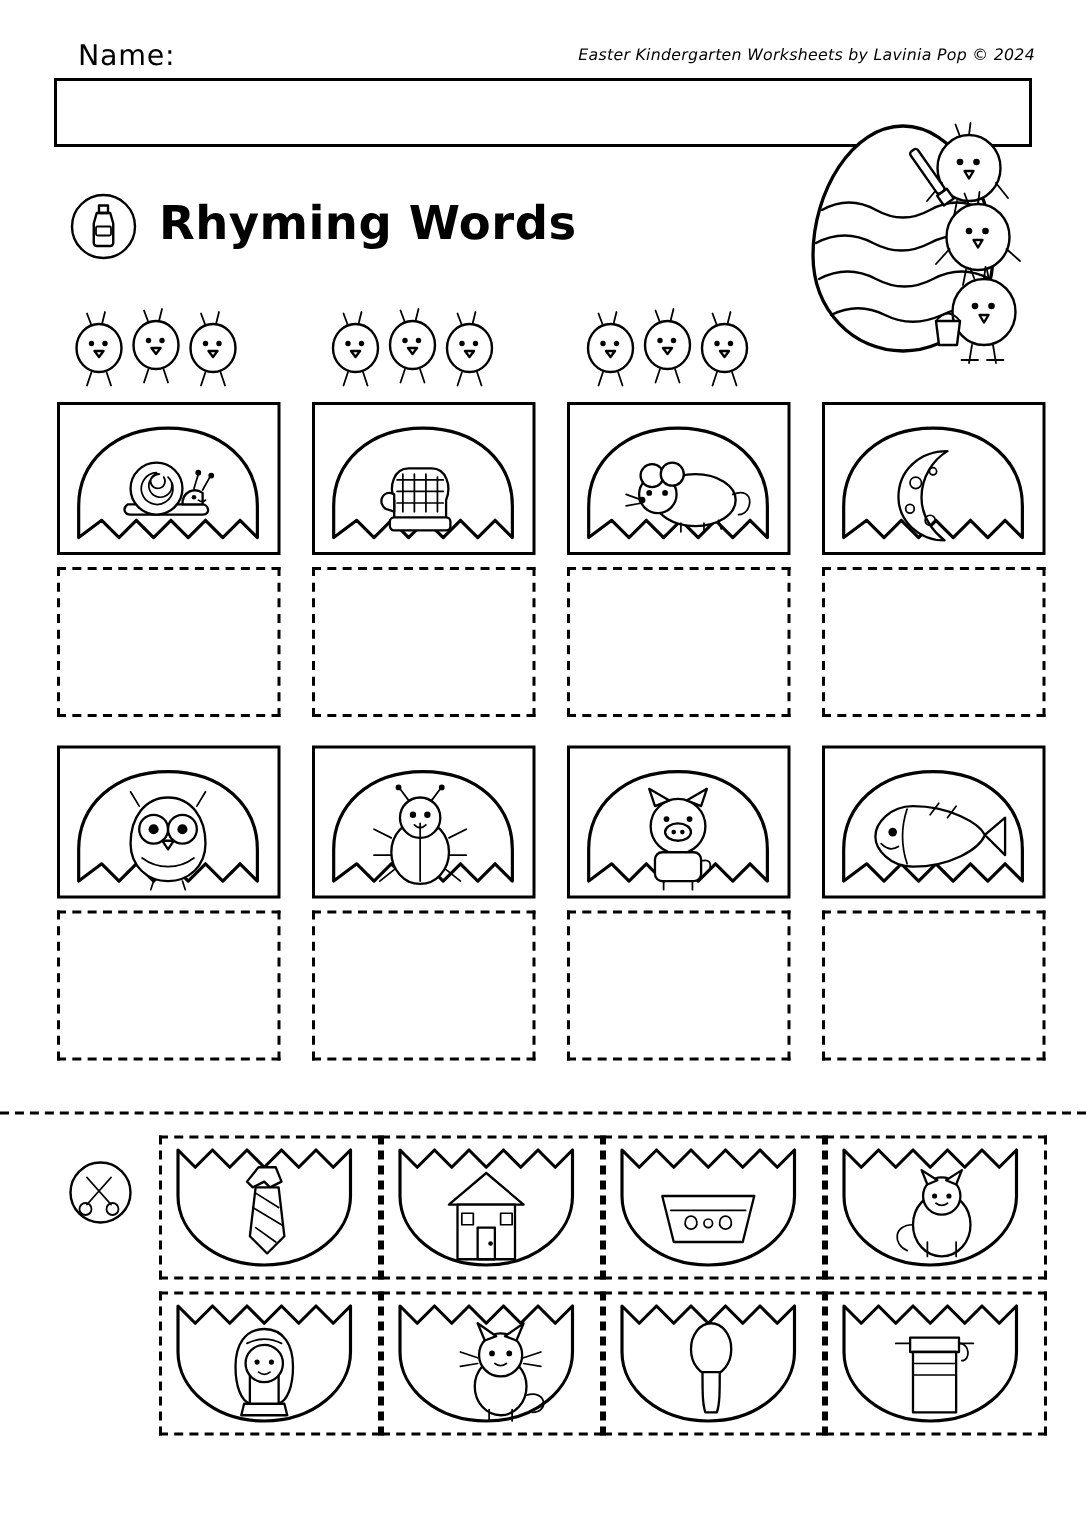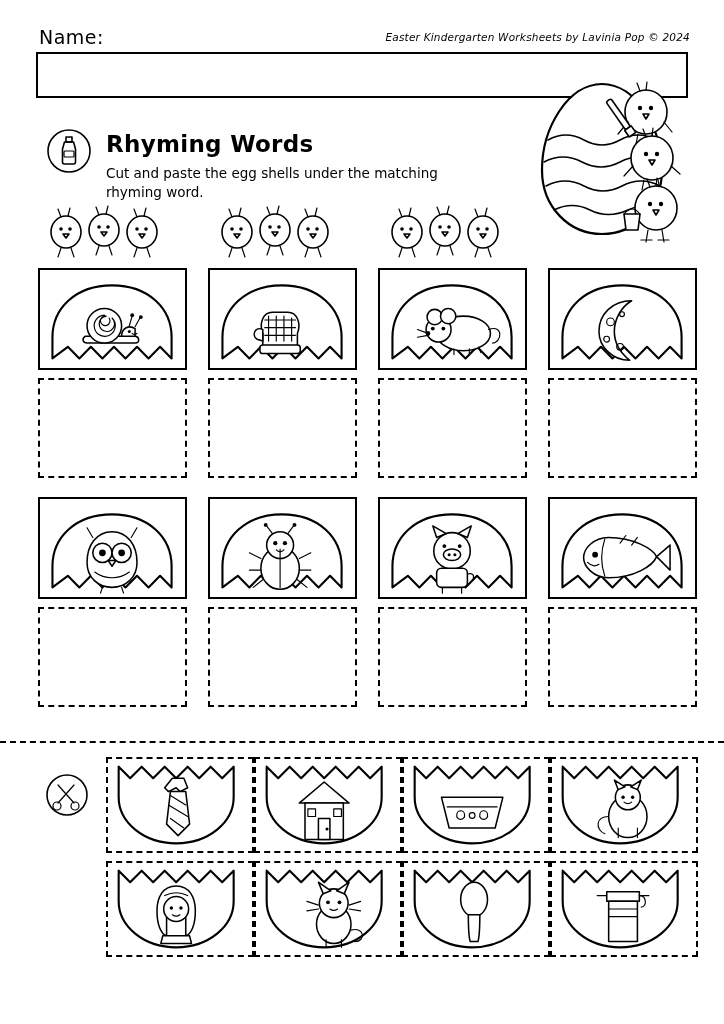--- a/index.html
+++ b/index.html
@@ -18,21 +18,21 @@
   .page {
     position: absolute;
     left: 0; top: 0;
     width: 724px;
     height: 1024px;
   }
 
   
   .name-label {
     position: absolute;
-    left: 39px;
+    left: 52px;
     top: 26px;
     font-size: 19px;
     letter-spacing: 0.5px;
     font-family: "DejaVu Sans", sans-serif;
   }
   .credit {
     position: absolute;
     right: 34px;
     top: 31px;
     font-size: 10.5px;
@@ -57,21 +57,21 @@
     position: absolute;
     left: 46px;
     top: 128px;
     width: 46px;
     height: 46px;
   }
   .title {
     position: absolute;
     left: 106px;
     top: 131px;
-    font-size: 23px;
+    font-size: 31px;
     font-weight: bold;
     letter-spacing: 0.3px;
   }
   .instructions {
     position: absolute;
     left: 106px;
     top: 164px;
     width: 380px;
     font-size: 13.5px;
     line-height: 19px;
@@ -207,21 +207,20 @@
 
   <div class="glue-icon">
     <svg viewBox="0 0 46 46" width="46" height="46">
       <circle class="ln-thin" cx="23" cy="23" r="21"></circle>
       <path class="ln-thin" d="M20 9 h6 v5 h-6 z"></path>
       <path class="ln-thin" d="M18.5 14 h9 l2 7 v13 a2 2 0 0 1 -2 2 h-9 a2 2 0 0 1 -2 -2 v-13 z"></path>
       <rect class="ln-hair" x="18" y="23" width="10" height="6" rx="1"></rect>
     </svg>
   </div>
   <div class="title">Rhyming Words</div>
-  <div class="instructions">Cut and paste the egg shells under the matching rhyming word.</div>
 
   <div class="chick-row" style="left:44px; top:206px;">
     <svg viewBox="0 0 150 54" width="150" height="54">
       <g>
         <ellipse class="fillw-thin" cx="22" cy="26" rx="15" ry="16"></ellipse>
         <path class="ln-hair" d="M17 11 L14 3 M24 10 L26 2"></path>
         <circle class="blk" cx="17" cy="23" r="1.8"></circle>
           <circle class="blk" cx="26" cy="23" r="1.8"></circle>
         <path class="fillw-thin" d="M19 28 L25 28 L22 32 Z"></path>
         <path class="ln-hair" d="M17 42 L14 51 M27 42 L30 51"></path>

